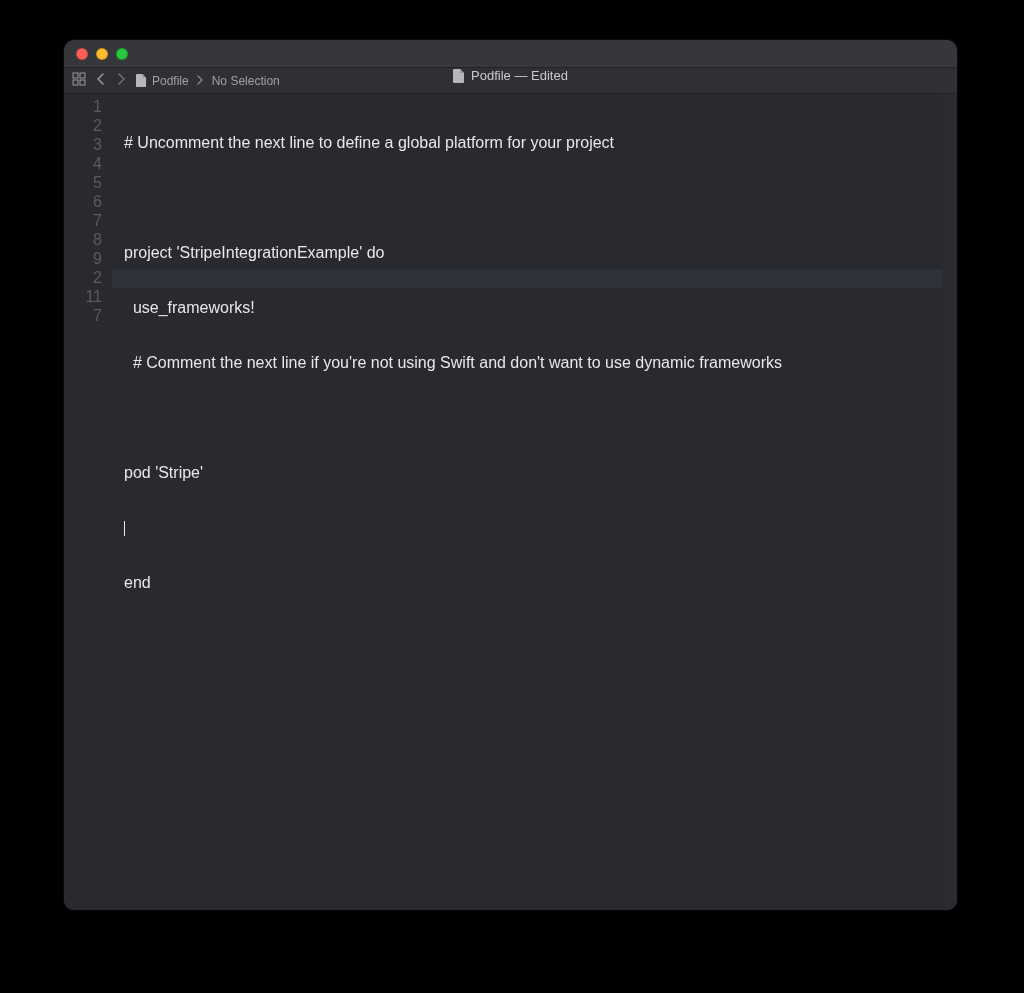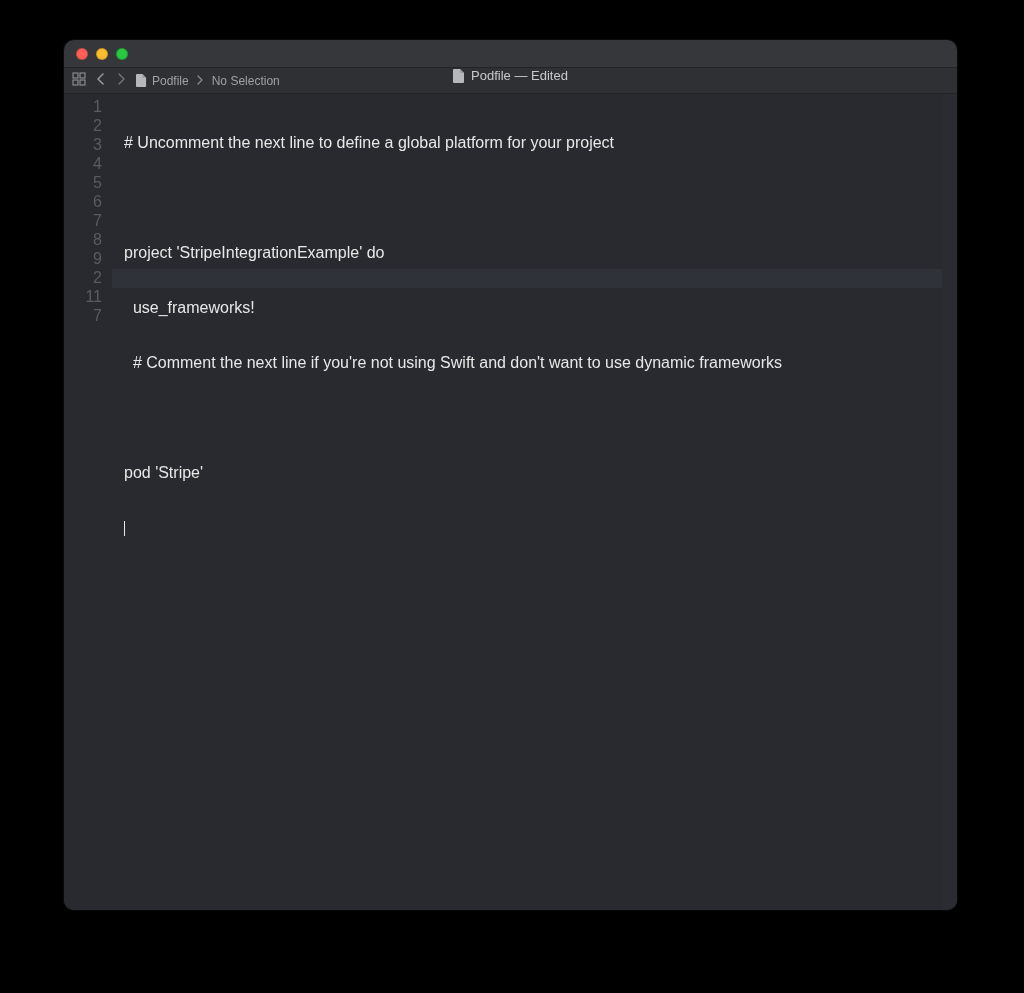--- a/index.html
+++ b/index.html
@@ -217,18 +217,19 @@
     </div>
     <div class="code">
       <div class="code-line"># Uncomment the next line to define a global platform for your project</div>
       <div class="code-line"></div>
       <div class="code-line">project 'StripeIntegrationExample' do</div>
       <div class="code-line">  use_frameworks!</div>
       <div class="code-line">  # Comment the next line if you're not using Swift and don't want to use dynamic frameworks</div>
       <div class="code-line"></div>
       <div class="code-line">pod 'Stripe'</div>
       <div class="code-line"><span class="cursor"></span><span></span></div>
+      <div class="code-line">end</div>
       <div class="code-line"></div>
     </div>
     <div class="scrollbar-track"></div>
   </div>
 
 </div>
 
 </body></html>

